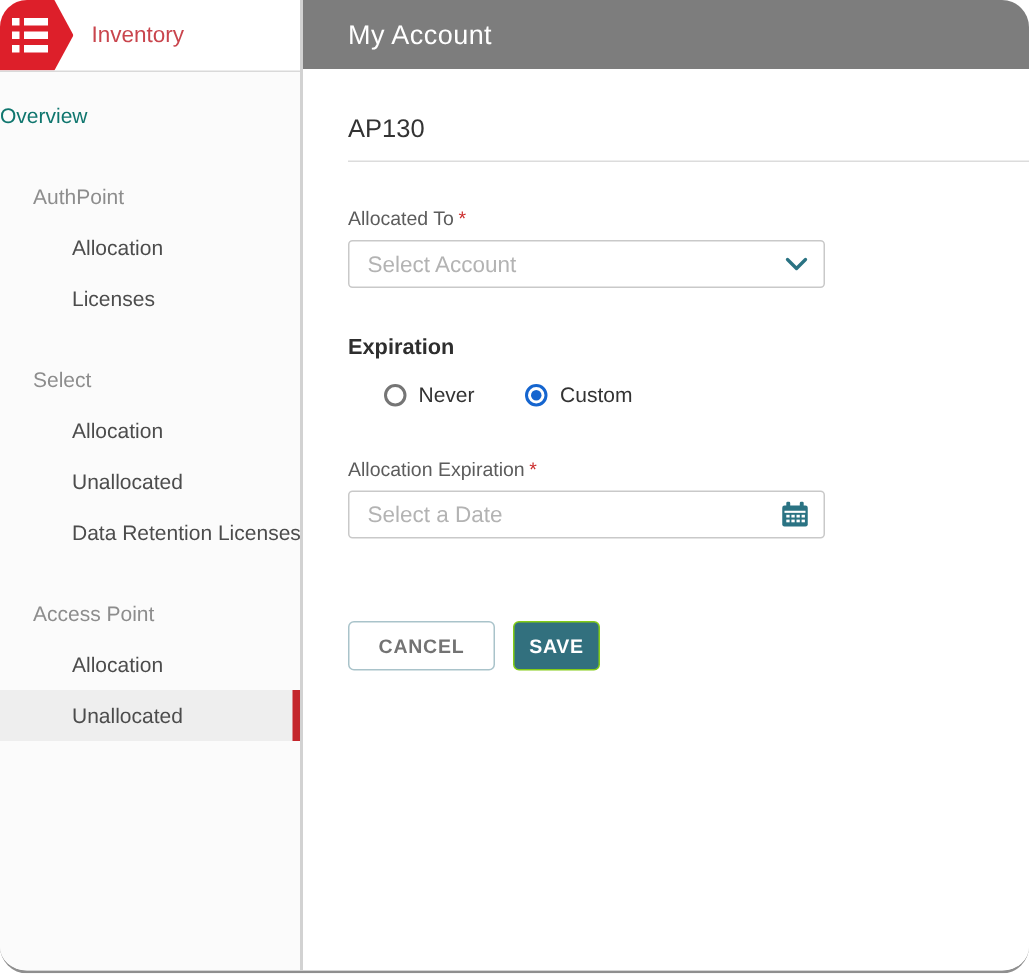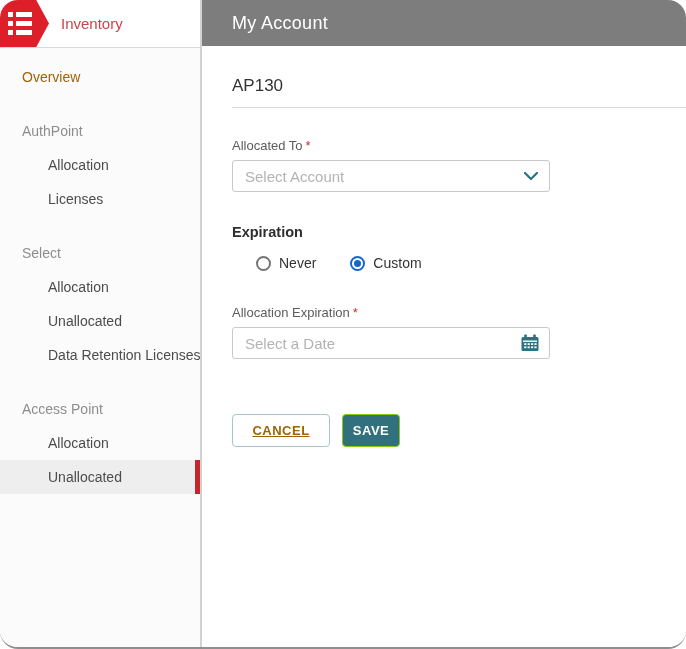--- a/index.html
+++ b/index.html
@@ -53,21 +53,21 @@
     font-size: 15px;
   }
   .sidebar-nav { padding-top: 12px; }
   .nav-item, .nav-group {
     height: 34px; line-height: 34px;
     font-size: 14px;
     position: relative;
     cursor: pointer;
     white-space: nowrap;
   }
-  .nav-item.root { padding-left: 22px; color: #a16207; }
+  .nav-item.root { color: #0f766e; }
   .nav-group { padding-left: 22px; color: #8d8d8d; margin-top: 20px; cursor: default; }
   .nav-item.child { padding-left: 48px; color: #4c4c4c; }
   .nav-item.selected { background: #eeeeee; }
   .nav-item.selected .active-bar {
     position: absolute; right: 0; top: 0;
     width: 5px; height: 100%;
     background: #c4262c;
   }
 
   
@@ -150,22 +150,21 @@
     font-family: "Liberation Sans", "DejaVu Sans", sans-serif;
     font-size: 13px;
     font-weight: 700;
     letter-spacing: 0.5px;
     cursor: pointer;
   }
   .btn-cancel {
     width: 98px;
     background: #ffffff;
     border: 1px solid #a9c3ca;
-    color: #a16207;
-    text-decoration: underline;
+    color: #737373;
   }
   .btn-save {
     width: 58px;
     background: #32707e;
     border: 1px solid #84cc16;
     color: #ffffff;
   }
 </style>
 </head>
 <body>

